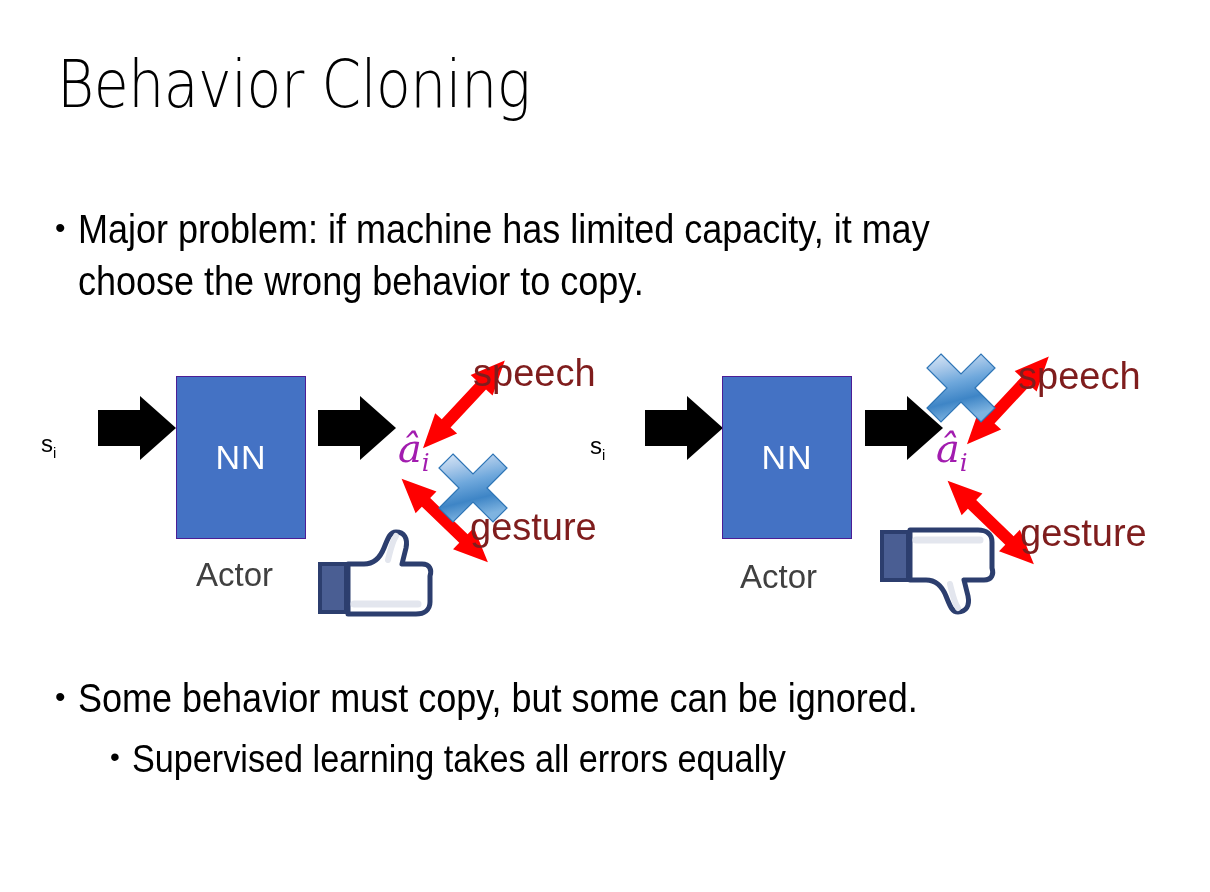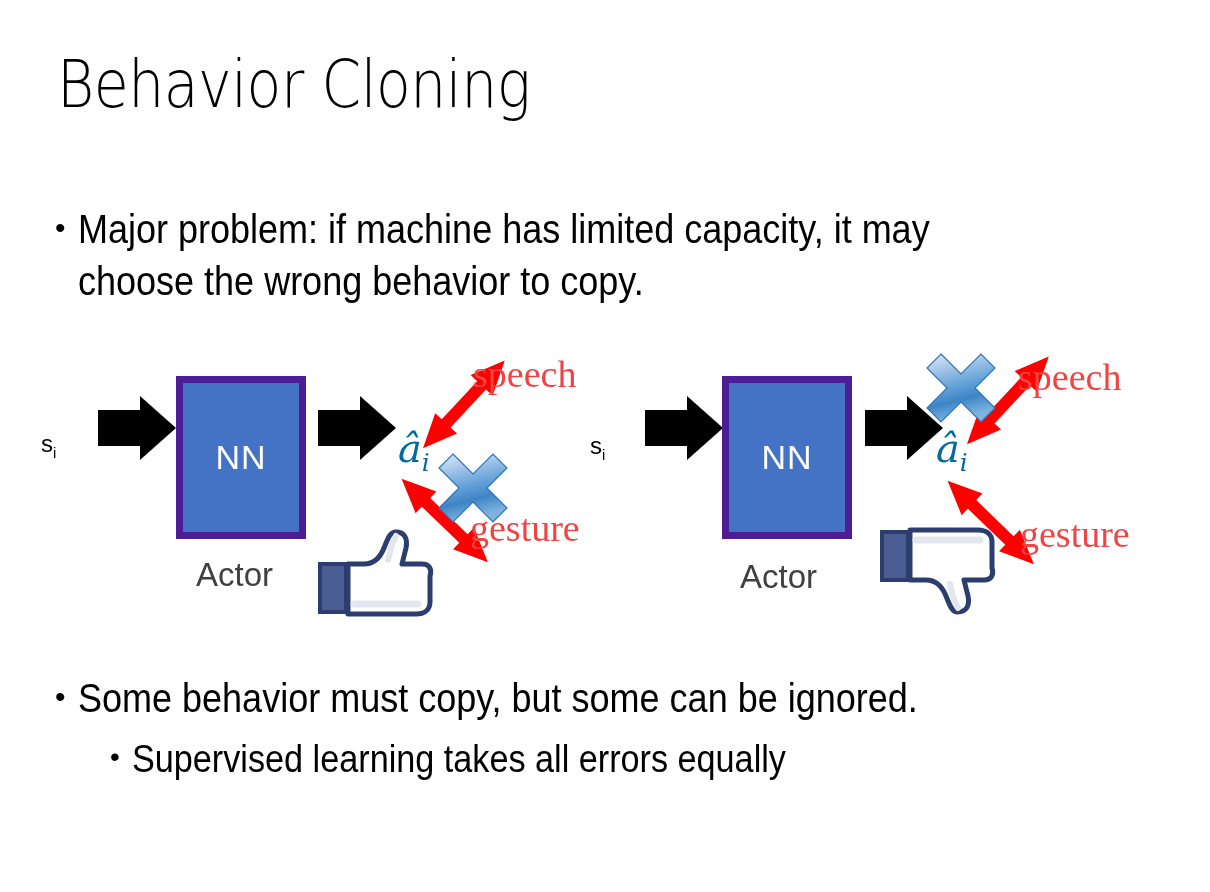--- a/index.html
+++ b/index.html
@@ -73,21 +73,21 @@
   }
   #bullet-supervised .bullet-text { font-size: 38px; }
   #bullet-supervised .bullet-dot  { font-size: 28px; line-height: 48px; }
 
   
   .diagram { position: absolute; top: 0; left: 0; width: 1210px; height: 892px; pointer-events: none; }
 
   .nn-box {
     position: absolute;
     background: #4472C4;
-    border: 7px solid #4c1d95;
+    border: 1px solid #4c1d95;
     box-sizing: border-box;
     display: flex;
     align-items: center;
     justify-content: center;
   }
   .nn-label {
     color: #ffffff;
     font-family: "Liberation Sans", sans-serif;
     font-size: 34px;
     letter-spacing: 1px;
@@ -106,30 +106,30 @@
     color: #000000;
     white-space: nowrap;
   }
   .state-label sub { font-size: 0.62em; }
 
   .action-label {
     position: absolute;
     font-family: "DejaVu Serif", serif;
     font-style: italic;
     font-size: 40px;
-    color: #0369a1;
+    color: #a21caf;
     white-space: nowrap;
   }
   .action-label .sub { font-size: 0.62em; vertical-align: sub; }
 
   .out-label {
     position: absolute;
-    font-family: Liberation Serif, serif;
+    font-family: Liberation Sans, sans-serif;
     font-size: 38px;
-    color: #ef4444;
+    color: #7f1d1d;
     white-space: nowrap;
   }
 
   .svg-layer { position: absolute; left: 0; top: 0; overflow: visible; }
 </style>
 </head>
 <body>
 
 <div id="slide">
 

